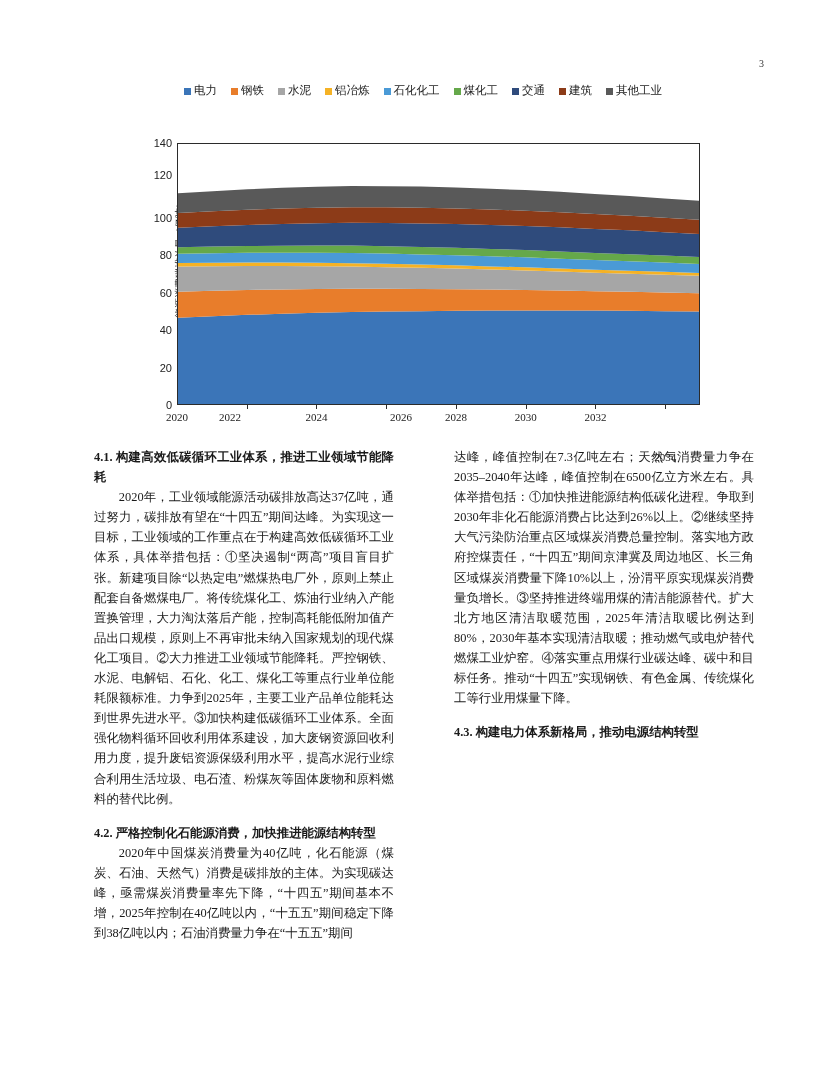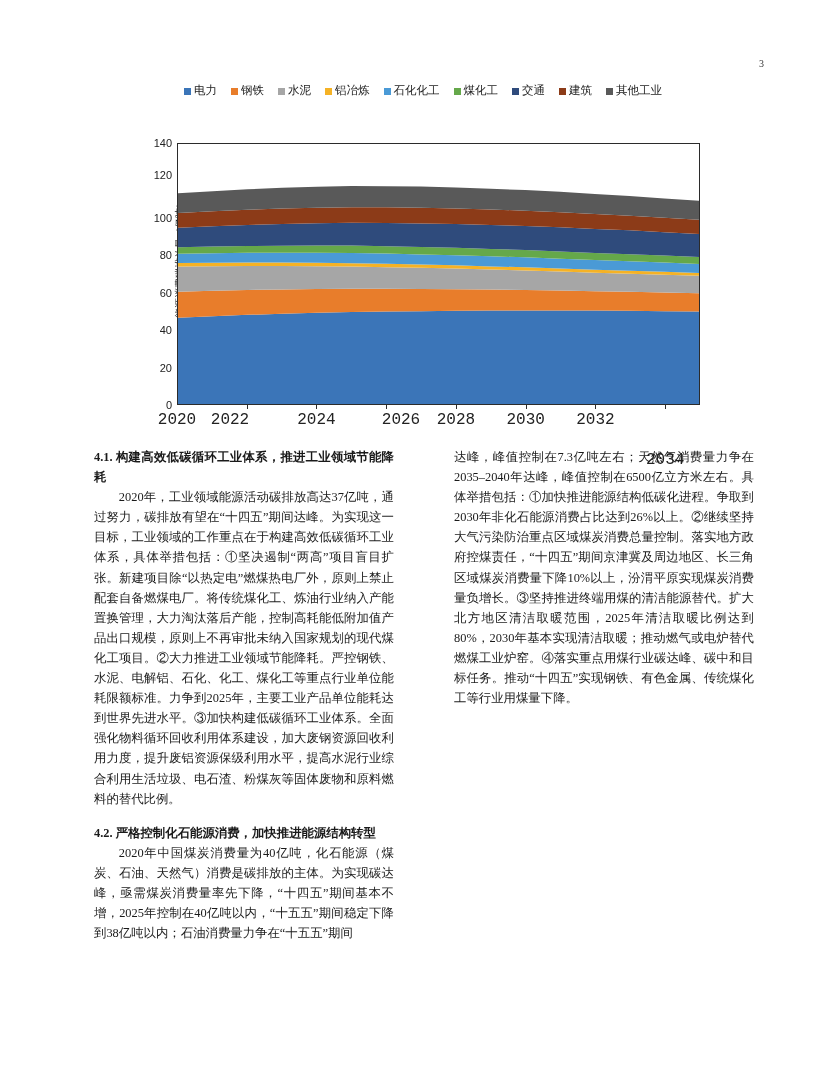--- a/index.html
+++ b/index.html
@@ -125,22 +125,22 @@
     position: absolute;
     left: 119px;
     top: 297px;
     width: 523px;
     height: 20px;
   }
   .xtick {
     position: absolute;
     top: 6px;
     transform: translateX(-50%);
-    font-family: Liberation Mono, monospace;
-    font-size: 16px;
+    font-family: Liberation Serif, serif;
+    font-size: 11px;
     color: #222;
   }
   .xtickmark {
     position: absolute;
     top: 0;
     width: 1px;
     height: 4px;
     background: #2b2b2b;
   }
   .caption {
@@ -289,17 +289,18 @@
       <p class="sec-head">4.1. 构建高效低碳循环工业体系，推进工业领域节能降耗</p>
       <p class="para">2020年，工业领域能源活动碳排放高达37亿吨，通过努力，碳排放有望在“十四五”期间达峰。为实现这一目标，工业领域的工作重点在于构建高效低碳循环工业体系，具体举措包括：①坚决遏制“两高”项目盲目扩张。新建项目除“以热定电”燃煤热电厂外，原则上禁止配套自备燃煤电厂。将传统煤化工、炼油行业纳入产能置换管理，大力淘汰落后产能，控制高耗能低附加值产品出口规模，原则上不再审批未纳入国家规划的现代煤化工项目。②大力推进工业领域节能降耗。严控钢铁、水泥、电解铝、石化、化工、煤化工等重点行业单位能耗限额标准。力争到2025年，主要工业产品单位能耗达到世界先进水平。③加快构建低碳循环工业体系。全面强化物料循环回收利用体系建设，加大废钢资源回收利用力度，提升废铝资源保级利用水平，提高水泥行业综合利用生活垃圾、电石渣、粉煤灰等固体废物和原料燃料的替代比例。</p>
       <div class="gap"></div>
       <p class="sec-head">4.2. 严格控制化石能源消费，加快推进能源结构转型</p>
       <p class="para">2020年中国煤炭消费量为40亿吨，化石能源（煤炭、石油、天然气）消费是碳排放的主体。为实现碳达峰，亟需煤炭消费量率先下降，“十四五”期间基本不增，2025年控制在40亿吨以内，“十五五”期间稳定下降到38亿吨以内；石油消费量力争在“十五五”期间</p>
     </div>
 
     <div class="col">
       <p class="para" style="text-indent:0">达峰，峰值控制在7.3亿吨左右；天然气消费量力争在2035–2040年达峰，峰值控制在6500亿立方米左右。具体举措包括：①加快推进能源结构低碳化进程。争取到2030年非化石能源消费占比达到26%以上。②继续坚持大气污染防治重点区域煤炭消费总量控制。落实地方政府控煤责任，“十四五”期间京津冀及周边地区、长三角区域煤炭消费量下降10%以上，汾渭平原实现煤炭消费量负增长。③坚持推进终端用煤的清洁能源替代。扩大北方地区清洁取暖范围，2025年清洁取暖比例达到80%，2030年基本实现清洁取暖；推动燃气或电炉替代燃煤工业炉窑。④落实重点用煤行业碳达峰、碳中和目标任务。推动“十四五”实现钢铁、有色金属、传统煤化工等行业用煤量下降。</p>
       <div class="gap"></div>
+      <p class="sec-head">4.3. 构建电力体系新格局，推动电源结构转型</p>
     </div>
 
   </div>
 
 </div>
 
 </body></html>

